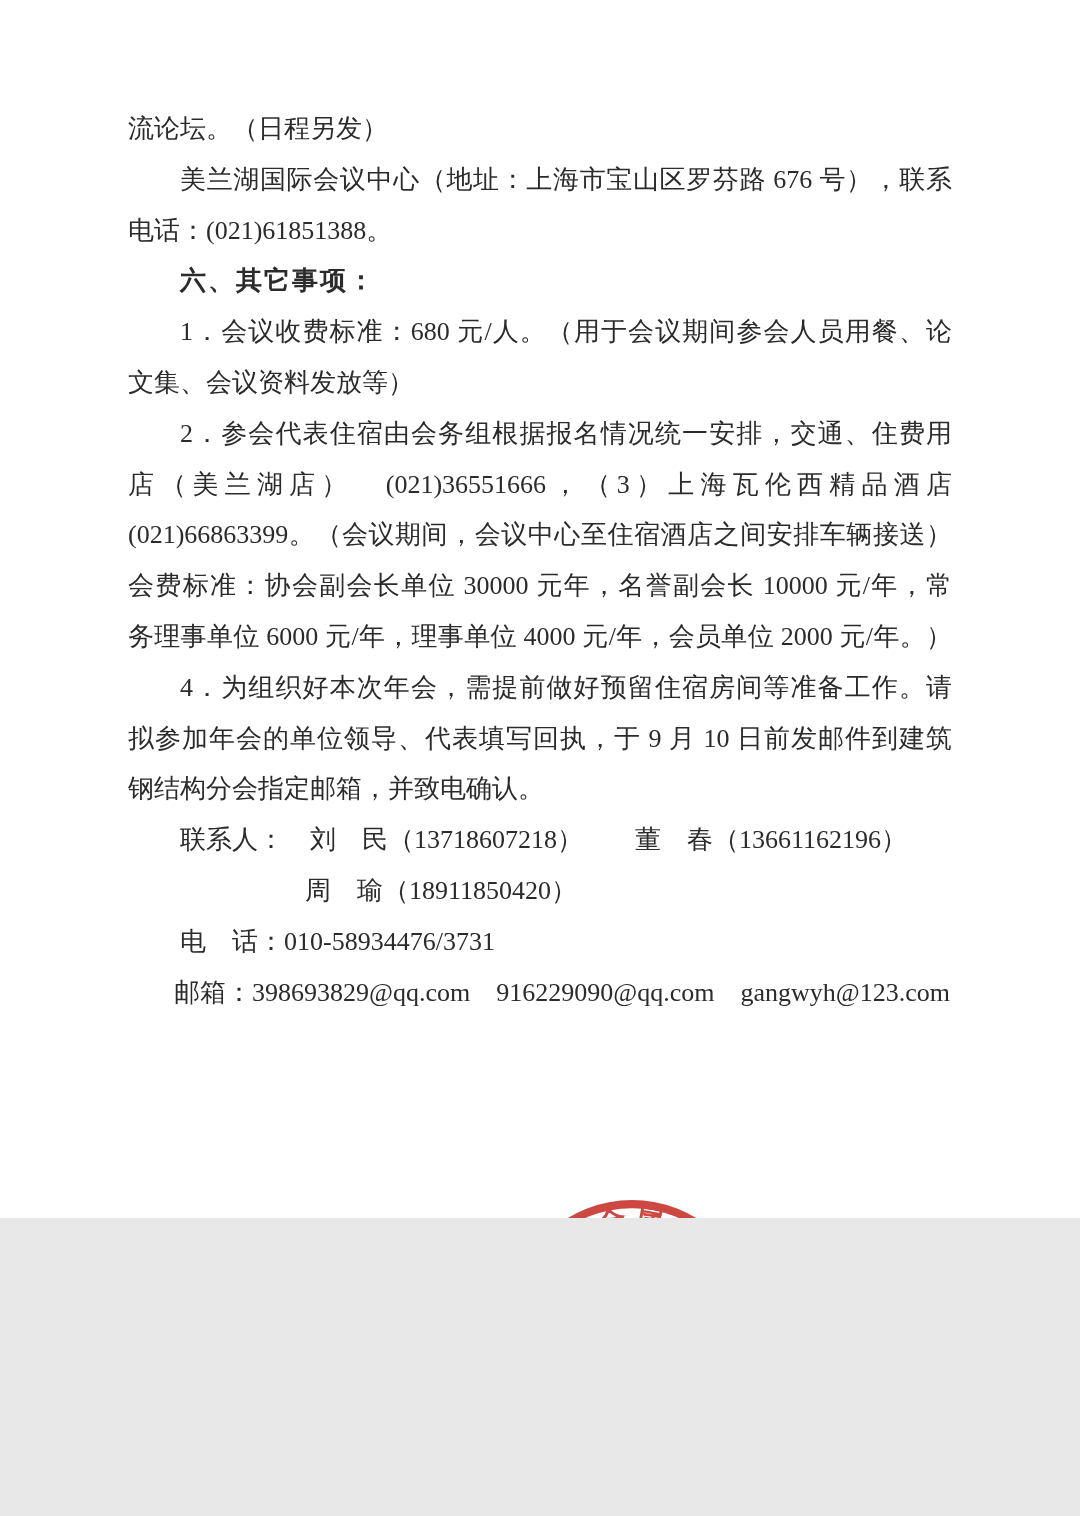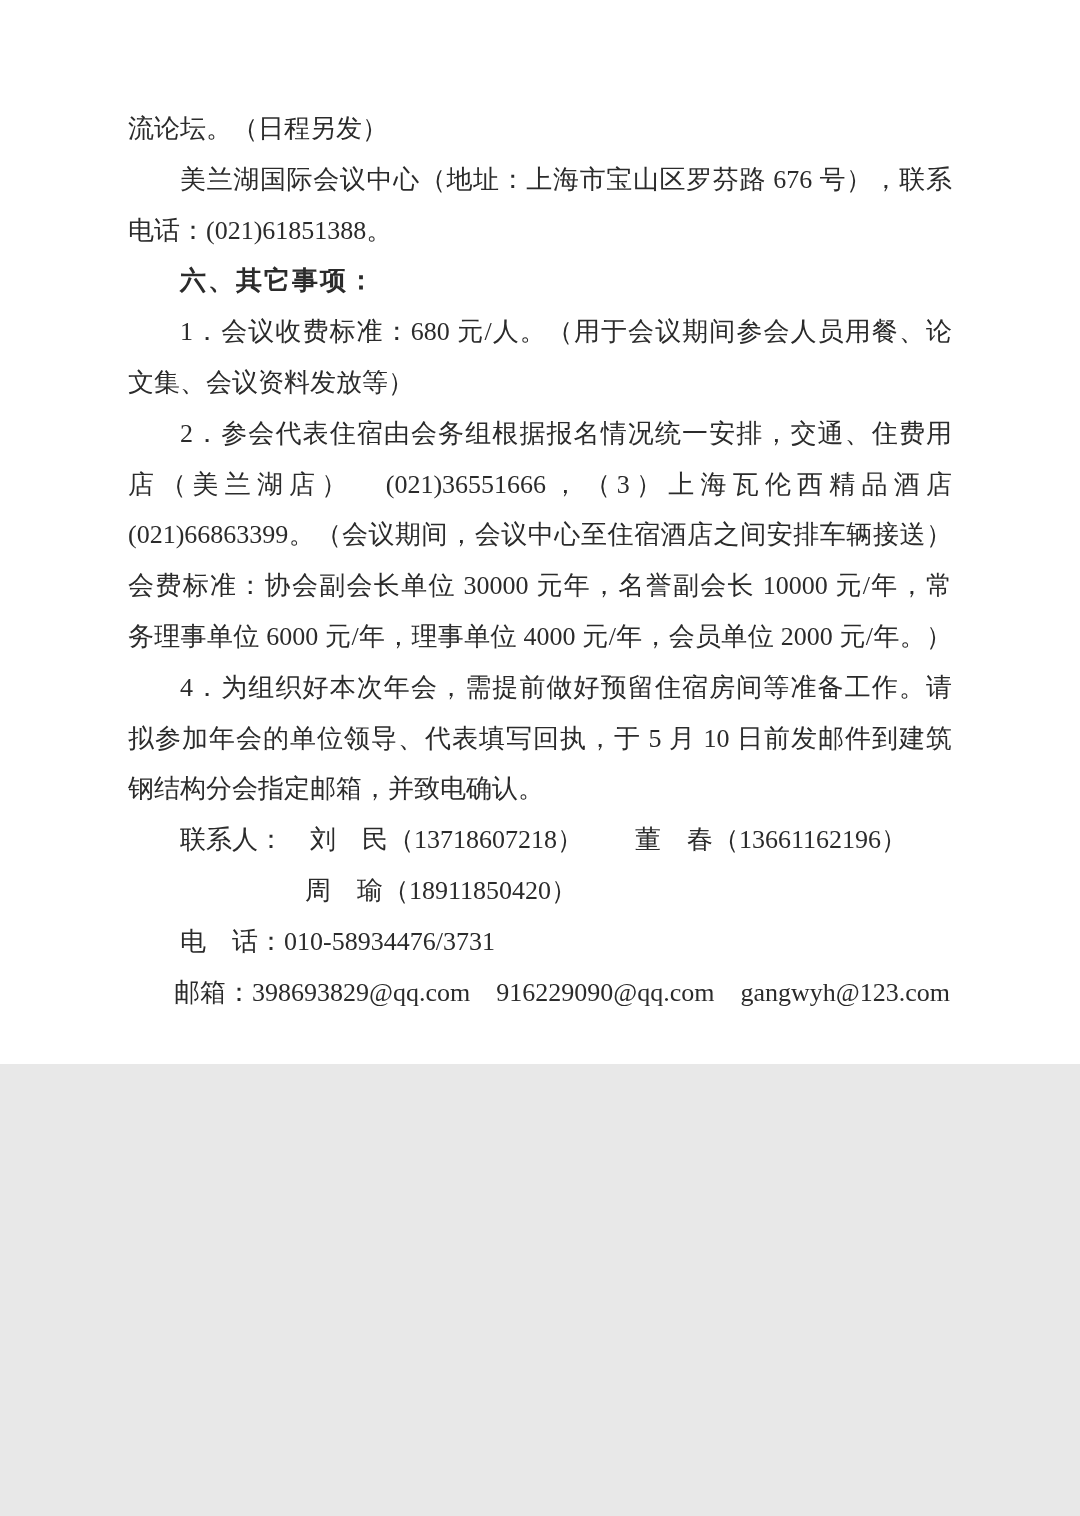--- a/index.html
+++ b/index.html
@@ -1,18 +1,18 @@
 <!DOCTYPE html>
 <html><head>
 <meta charset="utf-8">
 <style>
   html,body{margin:0;padding:0;background:#e8e8e8;}
   .paper{
     position:relative;
-    width:1080px;height:1064px;
+    width:1080px;height:1218px;
     margin:0 auto;
     background:#ffffff;
     font-family:"Liberation Serif","DejaVu Serif",serif;
     color:#2b2b2b;
     overflow:hidden;
   }
   .text-block{
     position:absolute;
     left:128px; right:128px; top:104px;
   }
@@ -60,21 +60,21 @@
     <div class="ln">电话：(021)61851388。</div>
     <div class="ln b ind">六、其它事项：</div>
     <div class="ln ind just">1．会议收费标准：680 元/人。（用于会议期间参会人员用餐、论</div>
     <div class="ln">文集、会议资料发放等）</div>
     <div class="ln ind just">2．参会代表住宿由会务组根据报名情况统一安排，交通、住费用</div>
     <div class="ln just">店（美兰湖店）　(021)36551666，（3）上海瓦伦西精品酒店</div>
     <div class="ln just">(021)66863399。（会议期间，会议中心至住宿酒店之间安排车辆接送）</div>
     <div class="ln just">会费标准：协会副会长单位 30000 元年，名誉副会长 10000 元/年，常</div>
     <div class="ln just">务理事单位 6000 元/年，理事单位 4000 元/年，会员单位 2000 元/年。）</div>
     <div class="ln ind just">4．为组织好本次年会，需提前做好预留住宿房间等准备工作。请</div>
-    <div class="ln just">拟参加年会的单位领导、代表填写回执，于 5 月 10 日前发邮件到建筑</div>
+    <div class="ln just">拟参加年会的单位领导、代表填写回执，于 9 月 10 日前发邮件到建筑</div>
     <div class="ln">钢结构分会指定邮箱，并致电确认。</div>
     <div class="ln ind">联系人：　刘　民（13718607218）　　董　春（13661162196）</div>
     <div class="ln ind-names">周　瑜（18911850420）</div>
     <div class="ln ind">电　话：010-58934476/3731</div>
     <div class="ln ind-mail">邮箱：398693829@qq.com　916229090@qq.com　gangwyh@123.com</div>
   </div>
 
   <div class="date-line">2018 年 3 月 26 日</div>
 
   <svg class="seal" viewBox="0 0 260 260" xmlns="http://www.w3.org/2000/svg">

